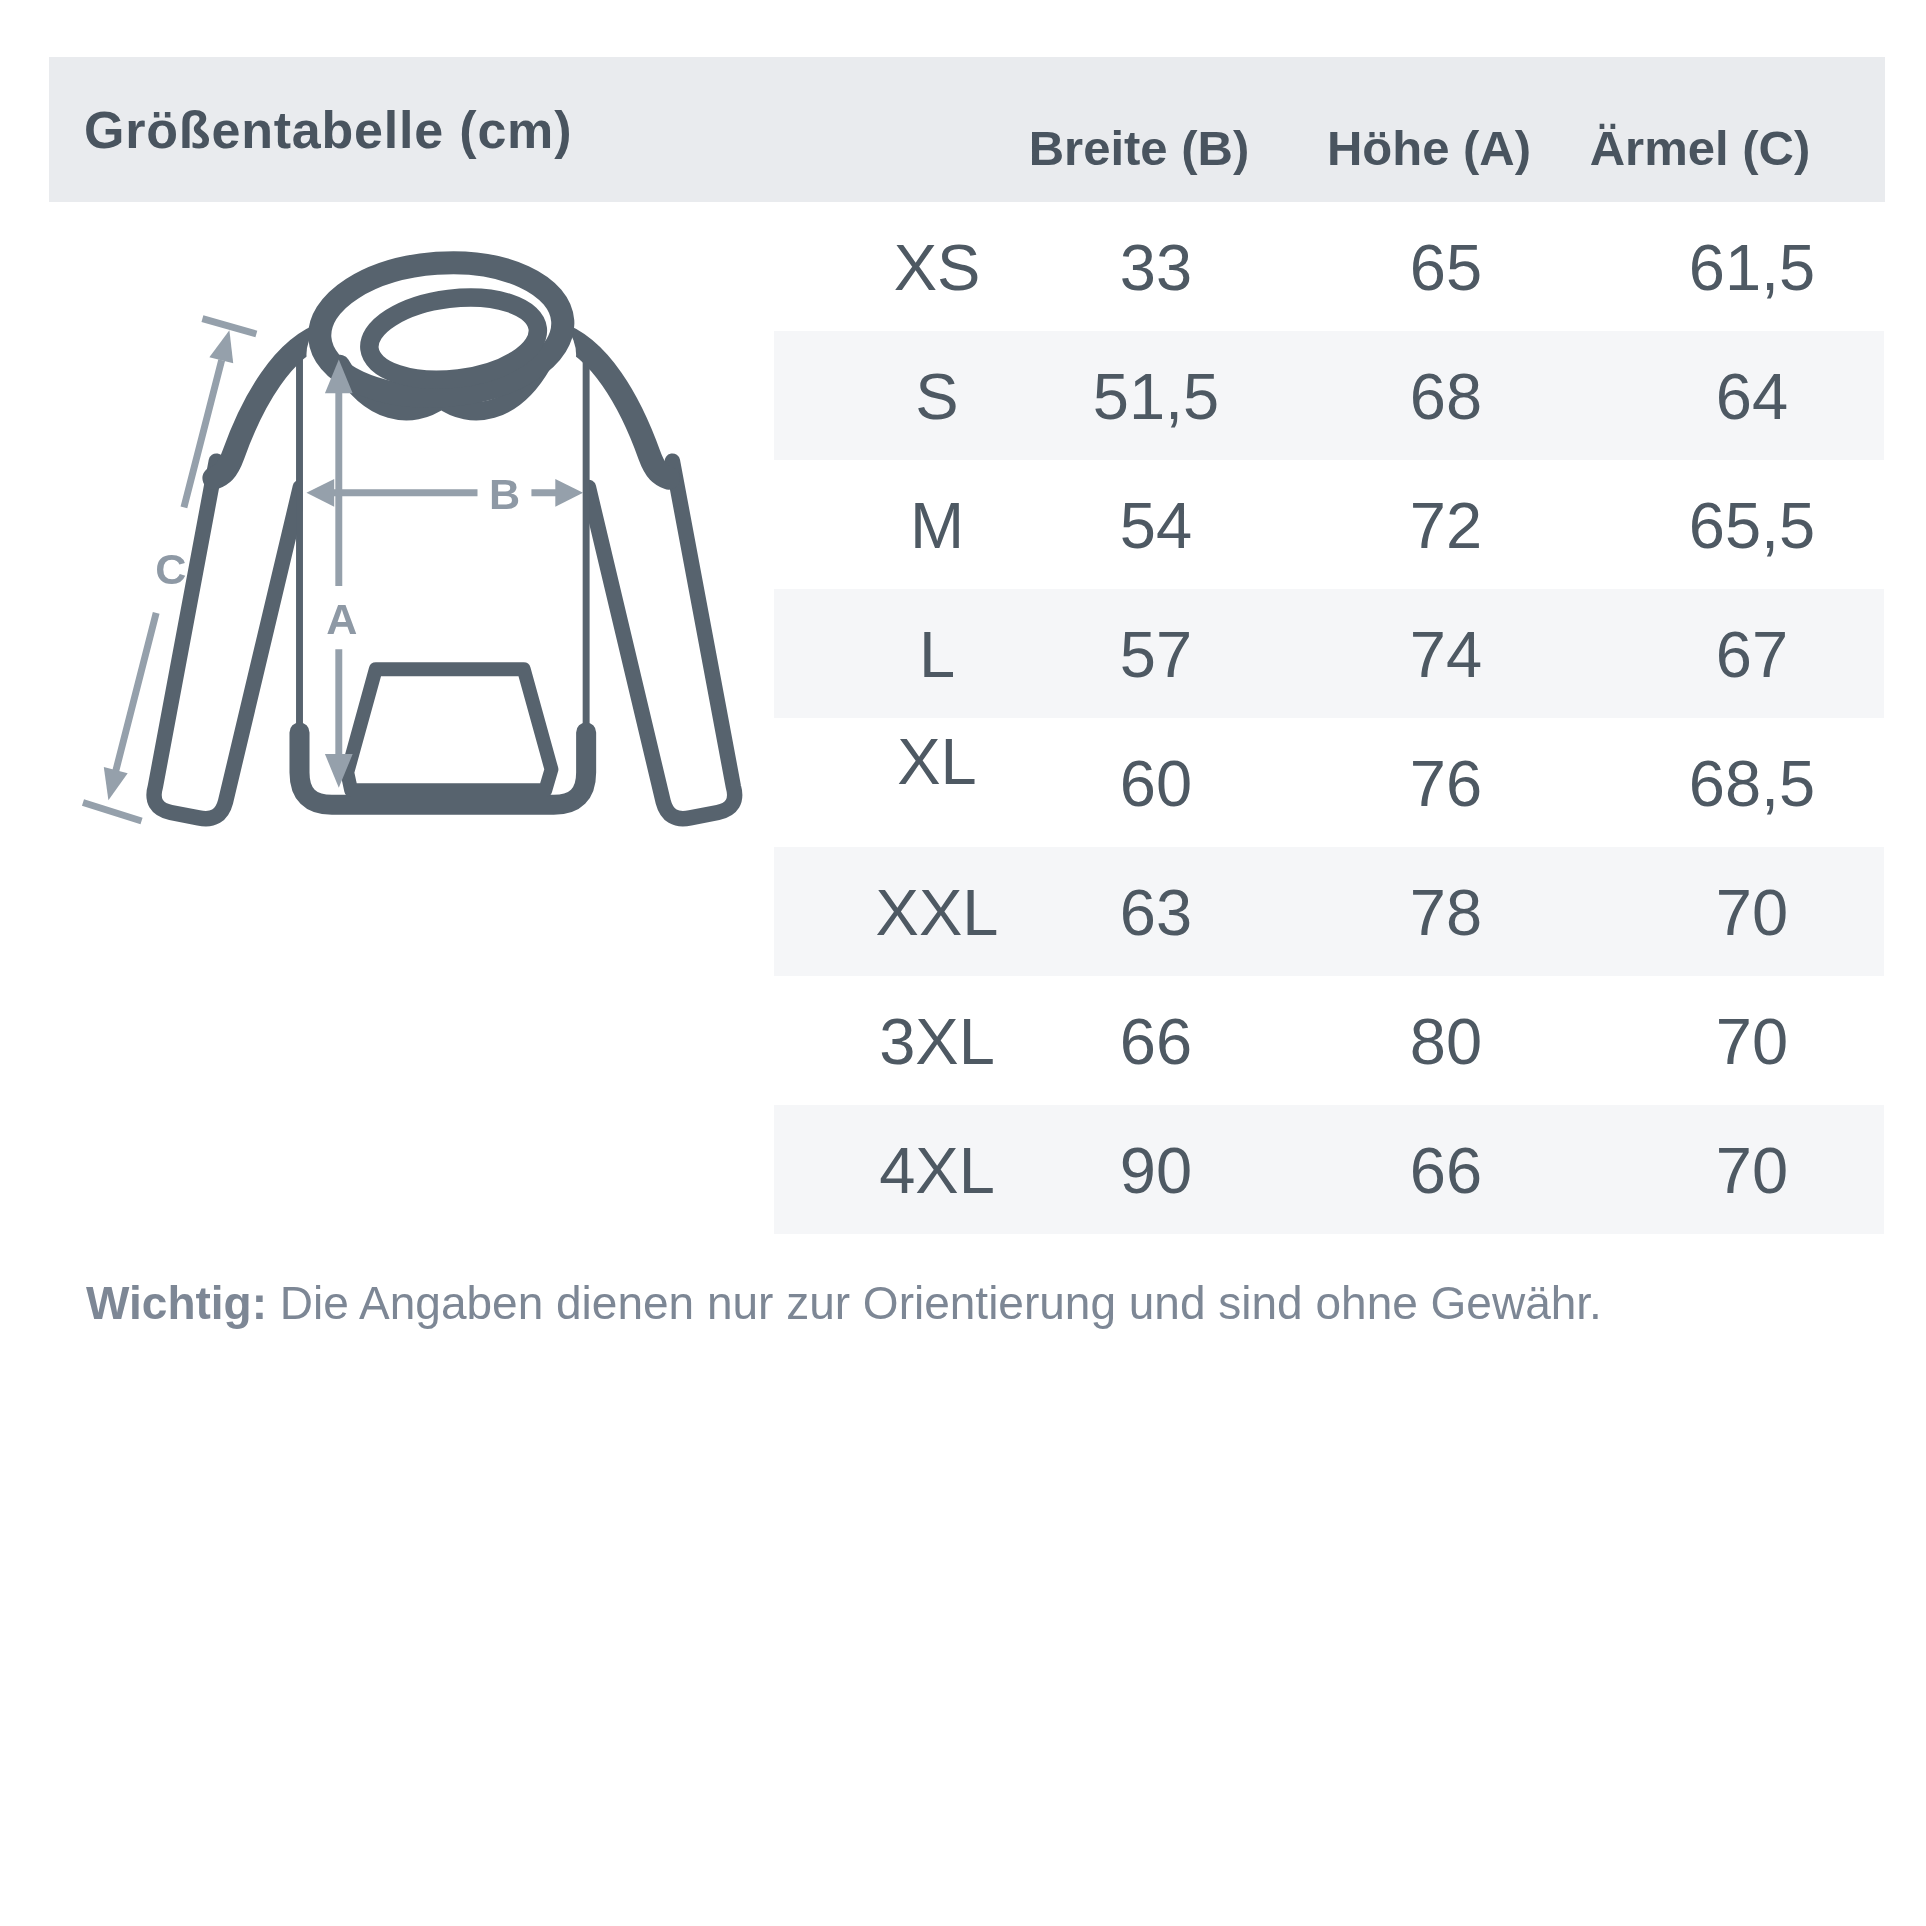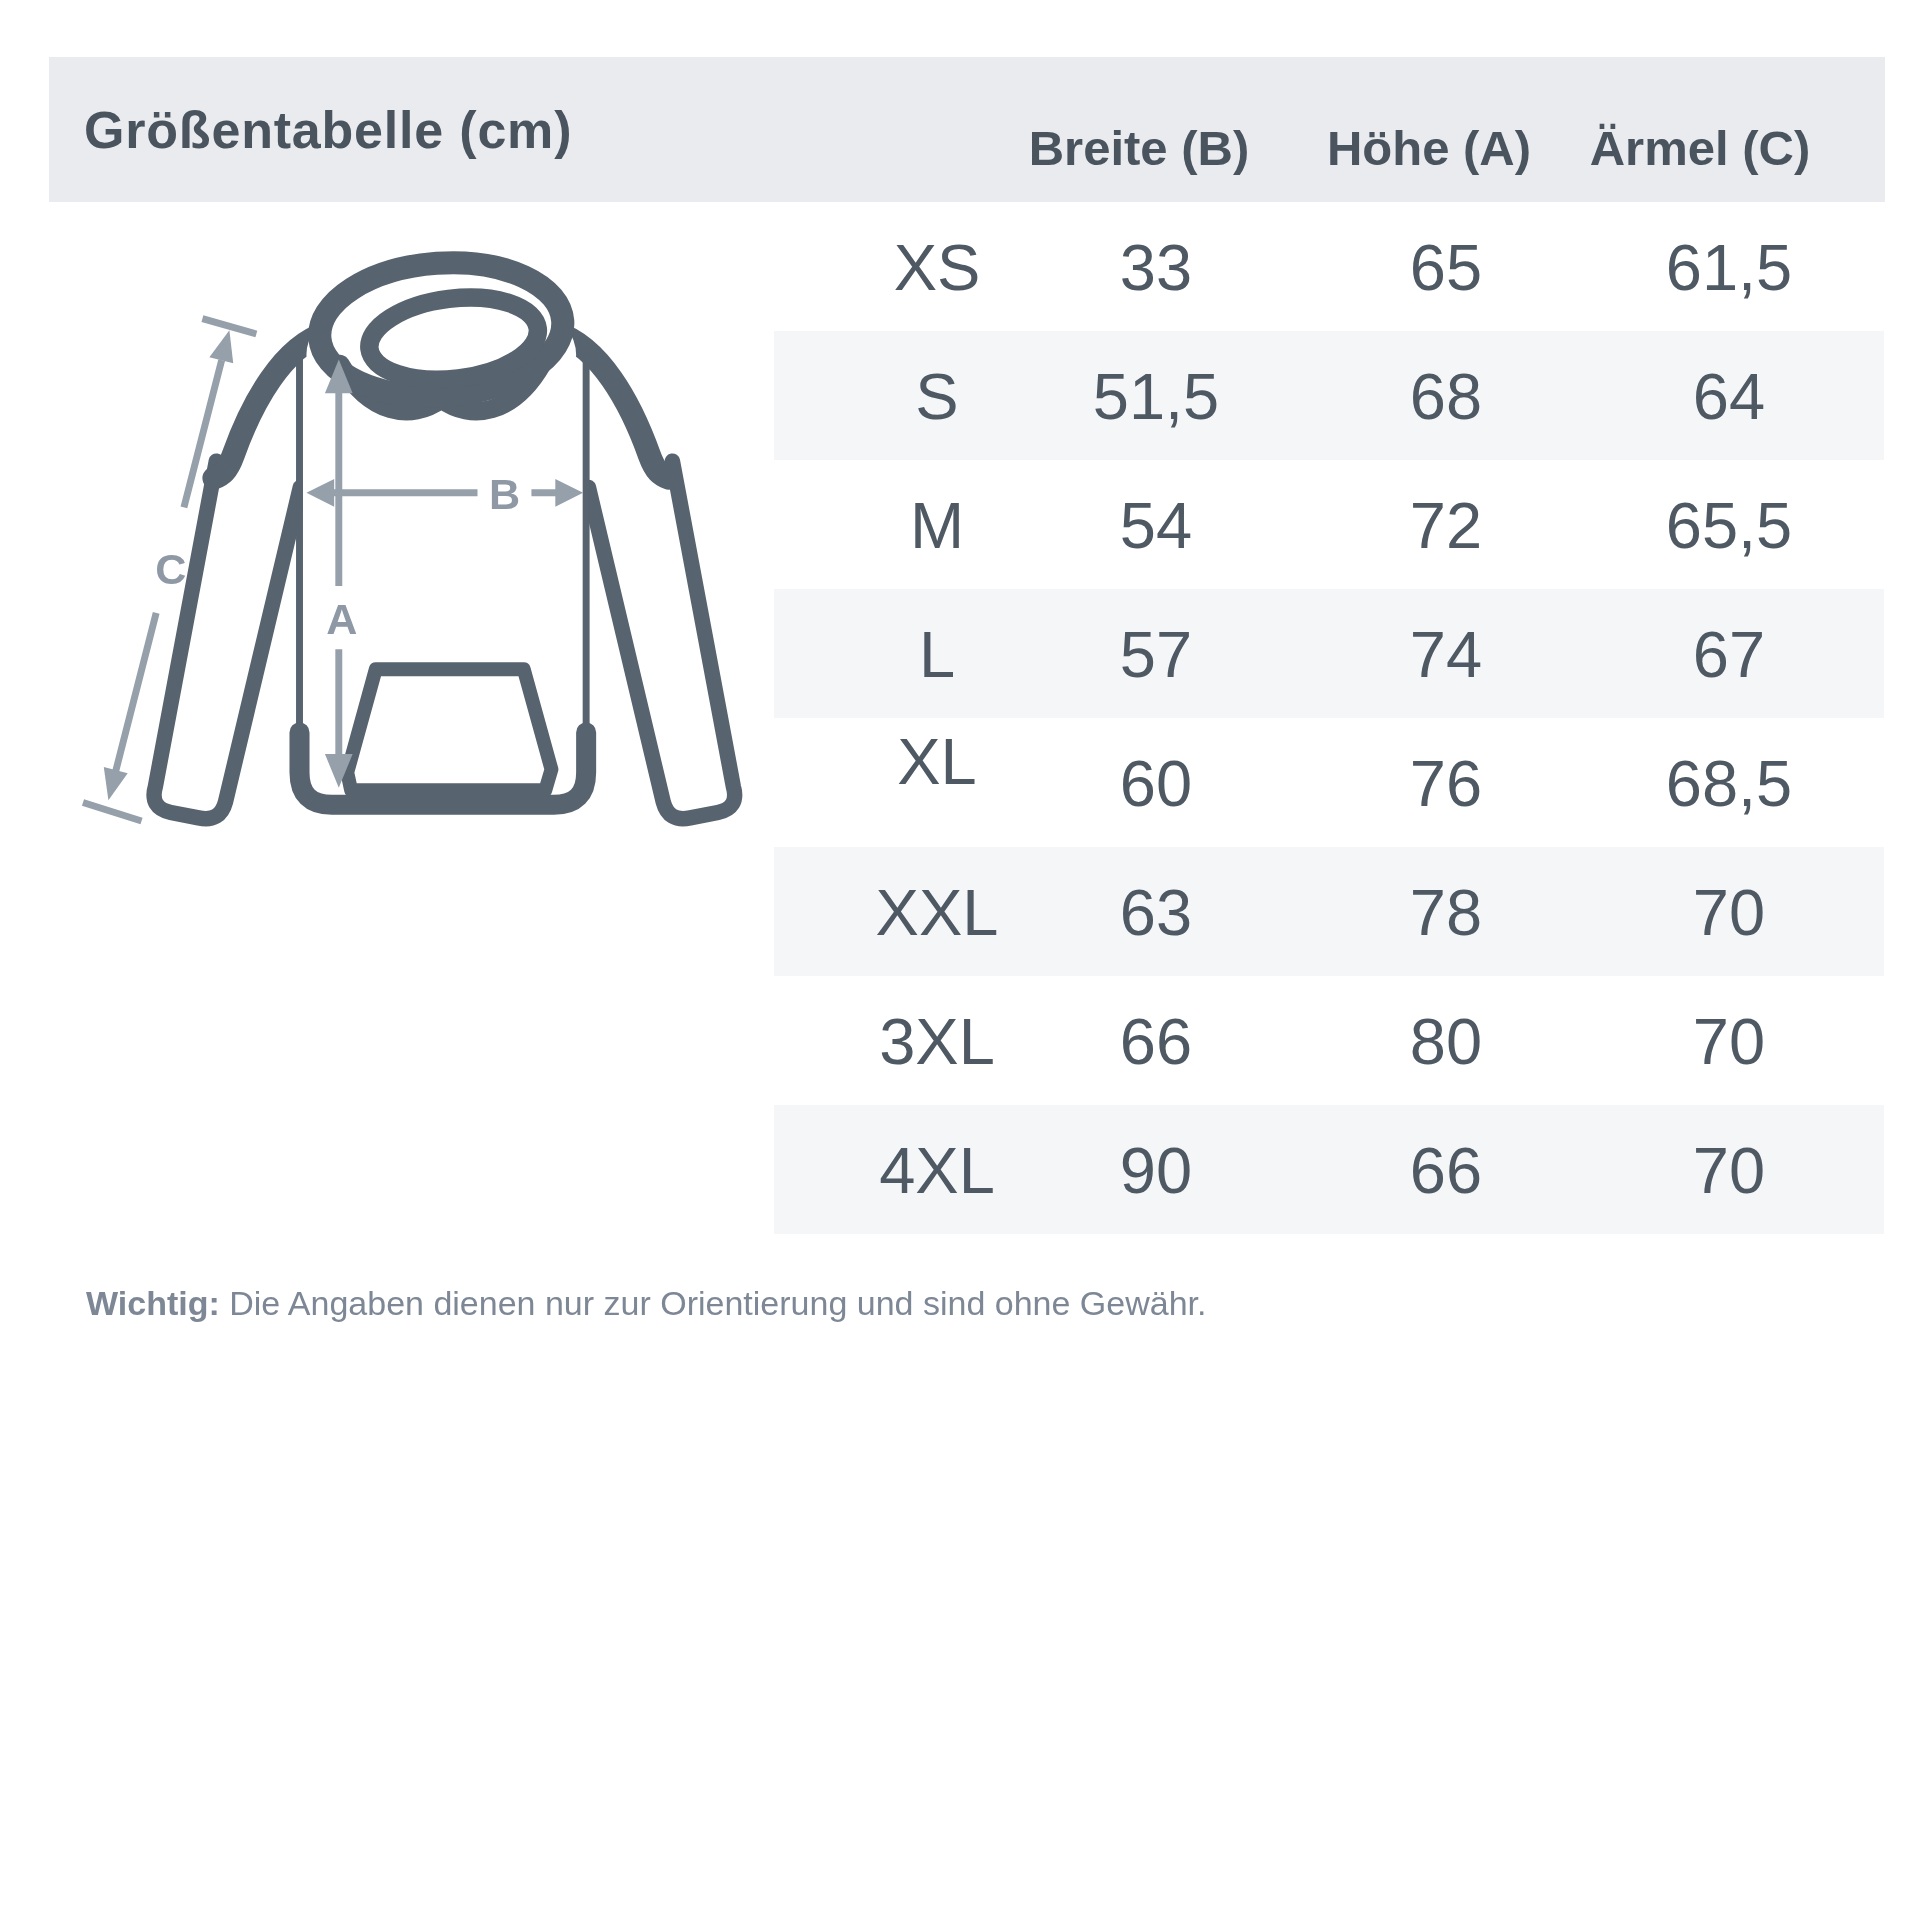--- a/index.html
+++ b/index.html
@@ -31,38 +31,38 @@
   .rows{position:absolute;left:774px;top:202px;width:1110px;}
   .row{position:relative;height:129px;}
   .row.striped{background:var(--stripe-bg);}
   .cell{
     position:absolute;top:50%;transform:translate(-50%,-50%);
     font-size:65px;color:var(--text-dark);white-space:nowrap;
   }
   .cell.size{left:163px}
   .cell.col-b{left:382px}
   .cell.col-h{left:672px}
-  .cell.col-c{left:955px}
+  .cell.col-c{left:978px}
   
   .row:nth-child(5) .cell.size{transform:translate(-50%,calc(-50% - 21.6px));}
   
   .diagram{position:absolute;left:46px;top:193px;width:732px;height:655px;}
   .diagram svg{display:block;width:732px;height:655px;}
   .ink{stroke:var(--outline);fill:none;stroke-linecap:round;stroke-linejoin:round;}
   .inkfill{fill:#ffffff;stroke:none;}
   .arr{stroke:var(--arrow);fill:none;stroke-linecap:butt;}
   .arrhead{fill:var(--arrow);stroke:none;}
   .dimlabel{
     font-family:"Liberation Sans","DejaVu Sans",sans-serif;
     font-size:56px;font-weight:bold;fill:var(--label-color);
   }
   
   .note{
     position:absolute;left:86px;top:1268px;width:1795px;
-    font-size:34px;line-height:71px;color:var(--footer-text);
+    font-size:46px;line-height:71px;color:var(--footer-text);
   }
   .note p{margin:0;white-space:nowrap;}
   .note b{font-weight:bold;}
 </style>
 </head>
 <body>
 
 <div class="canvas">
 
   <div class="hdr">

